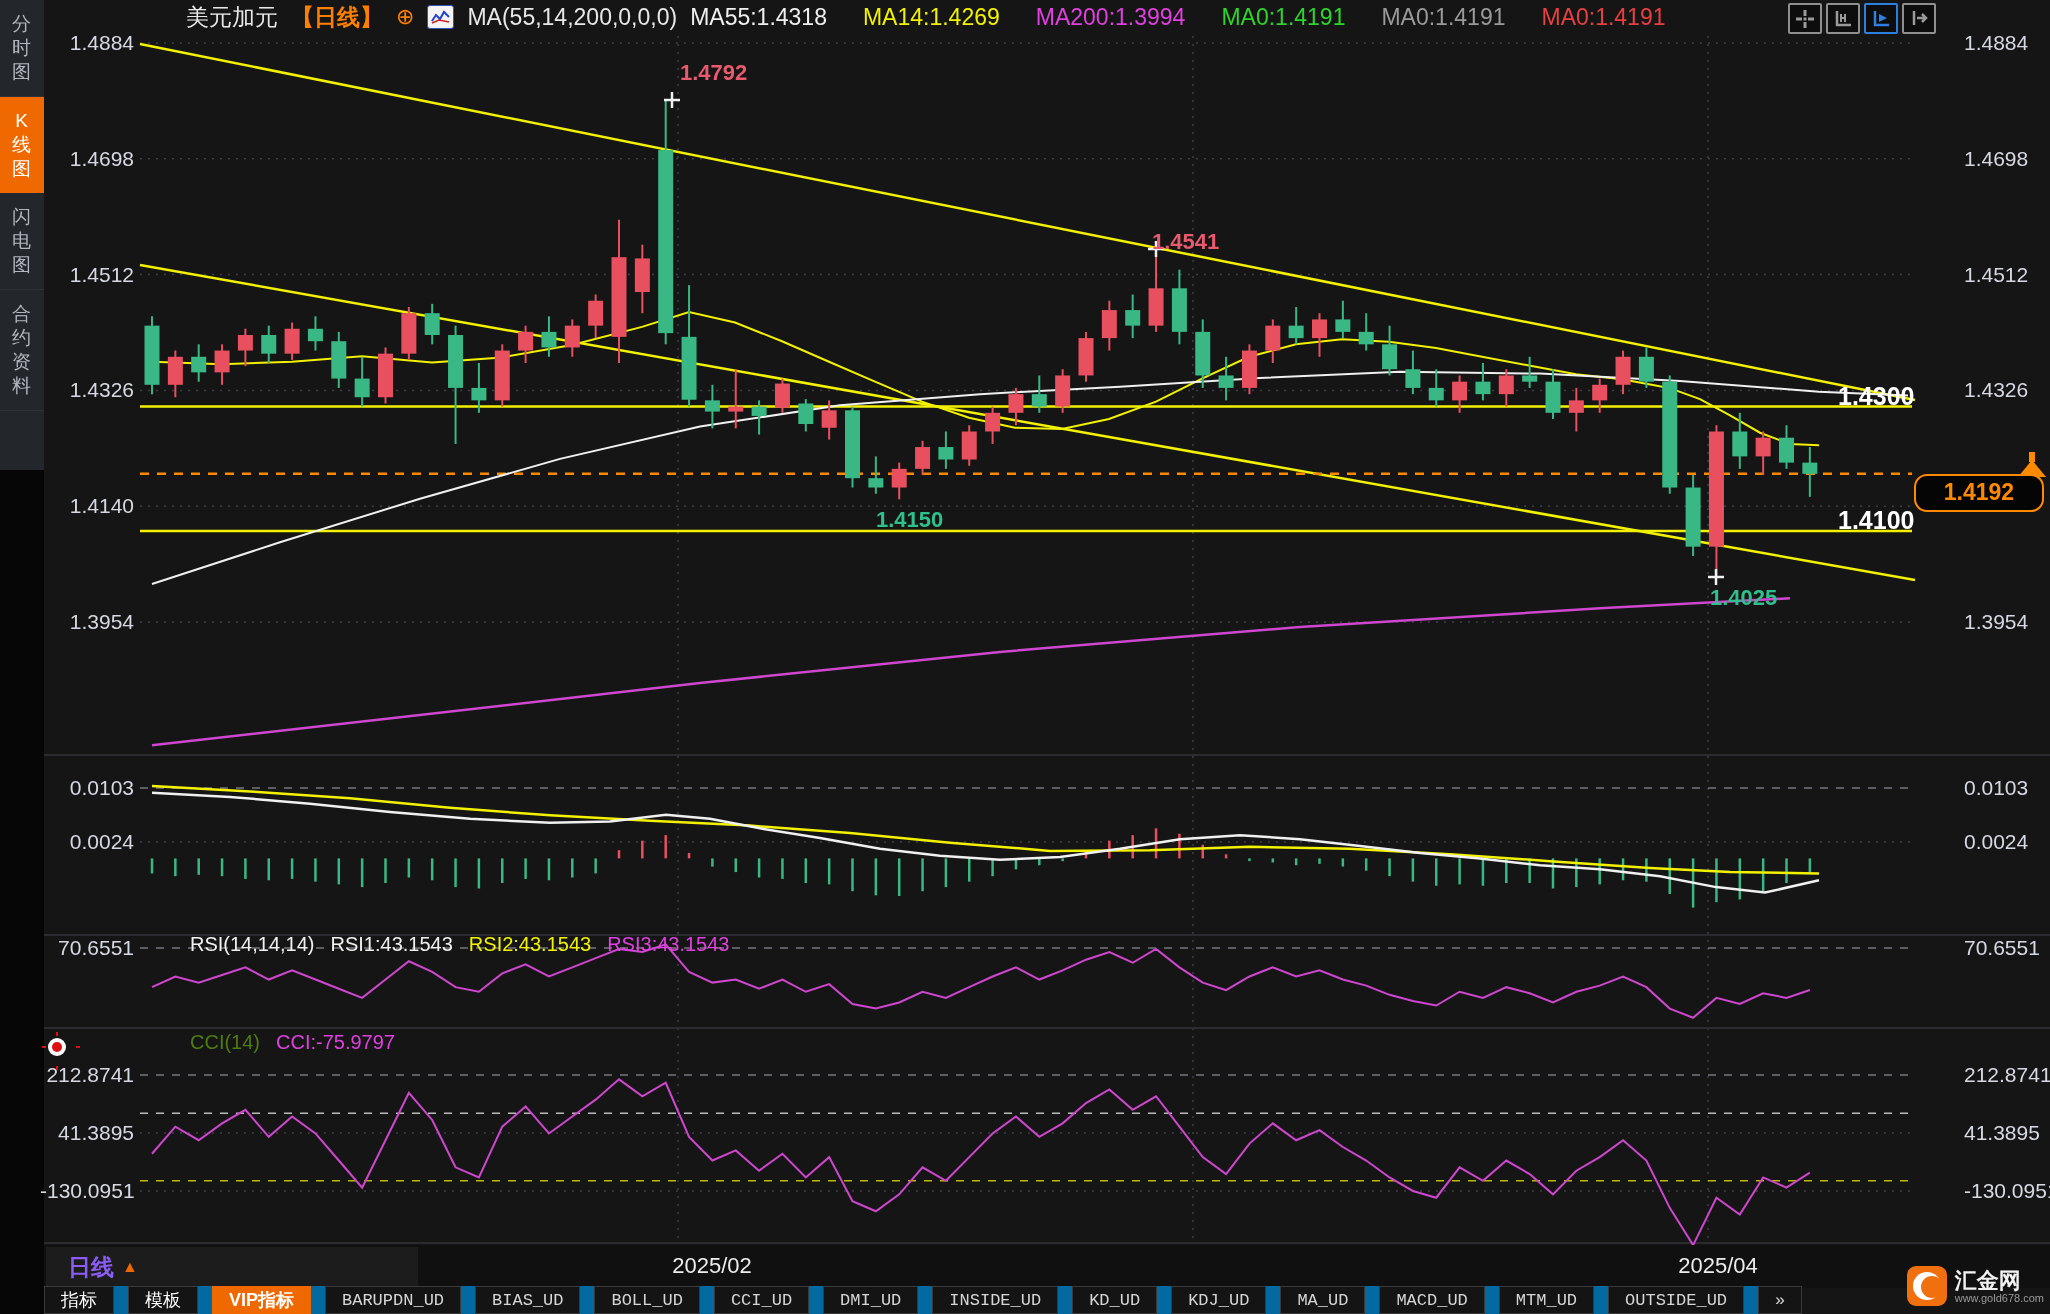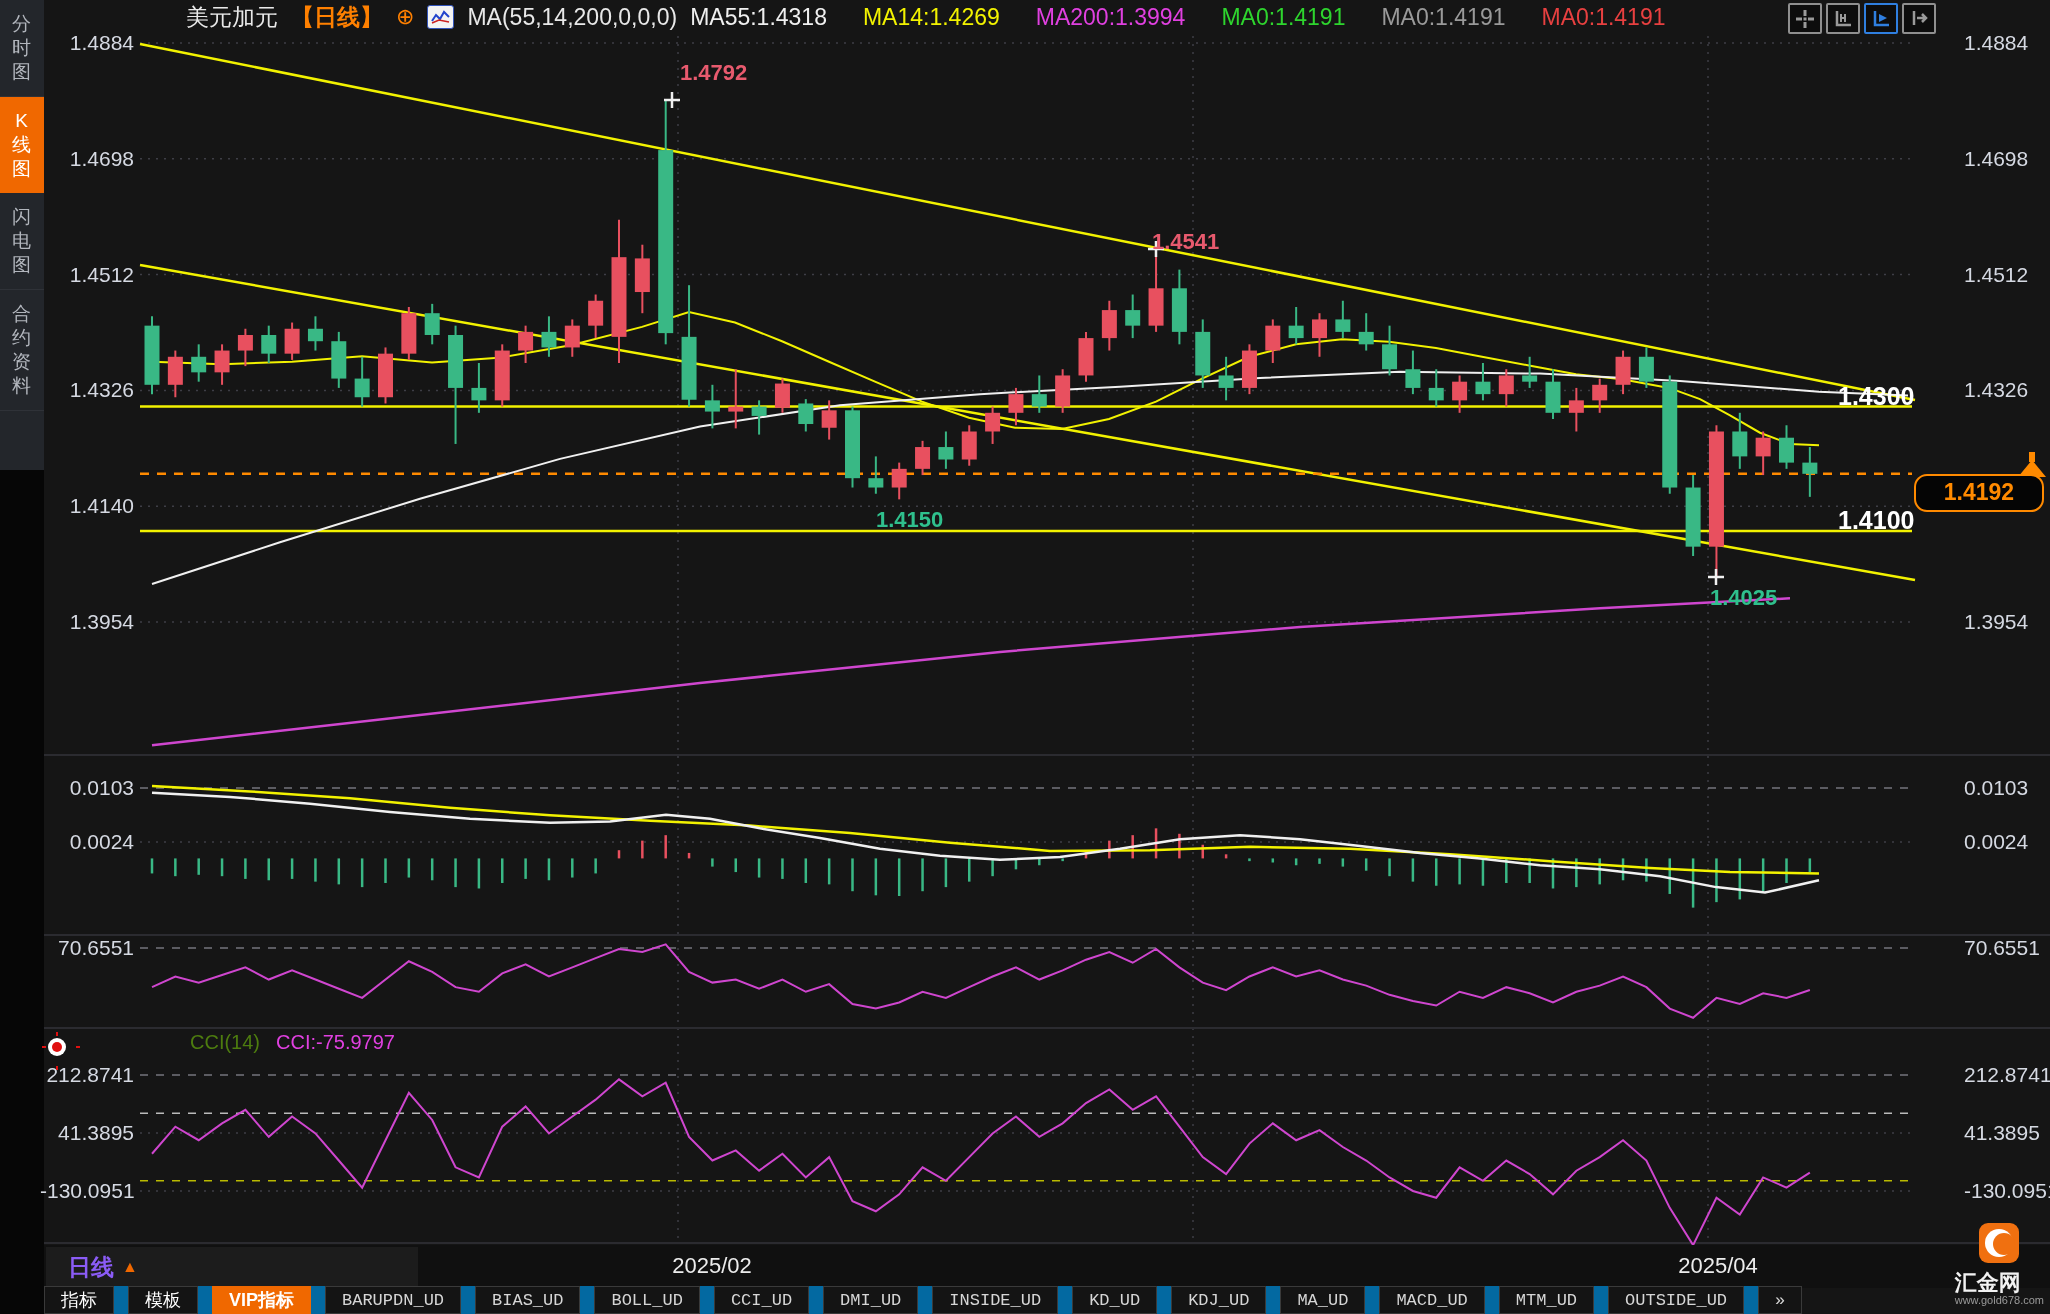--- a/index.html
+++ b/index.html
@@ -42,21 +42,21 @@
   .period-box .p-label{color:#8b5cf6;font-size:23px;font-weight:bold;}
   .period-box .p-tri{color:#f06800;font-size:16px;}
   .date-label{position:absolute;top:8px;color:#ececec;font-size:22px;transform:translateX(-50%);}
   
   .tabbar{position:absolute;left:44px;bottom:0;height:28px;display:flex;gap:14px;background:#0369a1;z-index:10;}
   .tab{height:26px;padding:0 16px;background:#141414;border:1px solid #3a3a3a;color:#d6d6d6;
        font-family:"Liberation Mono", monospace;font-size:17px;display:flex;align-items:center;cursor:pointer;}
   .tab.cjk{font-family:"Liberation Sans", sans-serif;font-size:18px;color:#fff;}
   .tab.active{background:#f06800;border-color:#f06800;color:#fff;font-weight:bold;}
   
-  .logo{position:absolute;right:6px;bottom:8px;display:flex;align-items:center;gap:8px;z-index:11;flex-direction:column;}
+  .logo{position:absolute;right:6px;bottom:8px;display:flex;align-items:center;gap:8px;z-index:11;}
   .logo-ico{position:relative;width:40px;height:40px;background:#f07010;border-radius:9px;overflow:hidden;}
   .logo-c1{position:absolute;left:6px;top:6px;width:28px;height:28px;background:#fff;border-radius:50%;}
   .logo-c2{position:absolute;left:14px;top:10px;width:22px;height:22px;background:#f07010;border-radius:50%;}
   .logo-txt .nm{color:#f2f2f2;font-size:22px;font-weight:bold;line-height:23px;}
   .logo-txt .url{color:#9a9a9a;font-size:11px;}
   
   .target{position:absolute;left:48px;top:1038px;width:18px;height:18px;background:#fff;border-radius:50%;z-index:7;}
   .target .dot{position:absolute;left:4px;top:4px;width:10px;height:10px;background:#e01010;border-radius:50%;}
   .target::before,.target::after{content:"";position:absolute;background:transparent;}
   .target::before{left:-6px;top:8px;width:30px;height:2px;border-left:4px solid #e01010;border-right:4px solid #e01010;}
@@ -397,20 +397,26 @@
         </svg>
       </div>
       <div class="tb-icon">
         <svg width="22" height="22">
           <path d="M6 3v14" stroke="#9a9a9a" stroke-width="2.5"></path>
           <path d="M9 10h8M14 6l4 4-4 4" stroke="#9a9a9a" stroke-width="2.5" fill="none"></path>
         </svg>
       </div>
     </div>
 
+  <div class="panel-title" style="left:190px;top:933px;">
+    <span style="color:#f0f0f0;">RSI(14,14,14)</span>
+    <span style="color:#f0f0f0;">RSI1:43.1543</span>
+    <span style="color:#f2f200;">RSI2:43.1543</span>
+    <span style="color:#e040e0;">RSI3:43.1543</span>
+  </div>
   <div class="panel-title" style="left:190px;top:1031px;">
     <span style="color:#4d7c0f;">CCI(14)</span>
     <span style="color:#e040e0;">CCI:-75.9797</span>
   </div>
 
   <div class="target">
       <span class="dot"></span>
     </div>
 
   <div class="price-box" id="price-box" style="top: 473.826px; border-radius: 13px;">1.4192</div>

